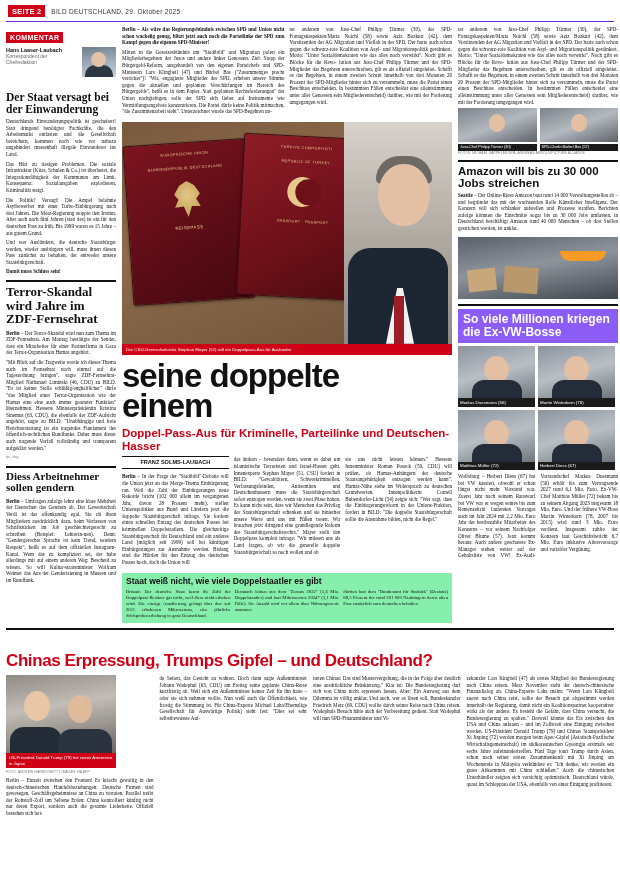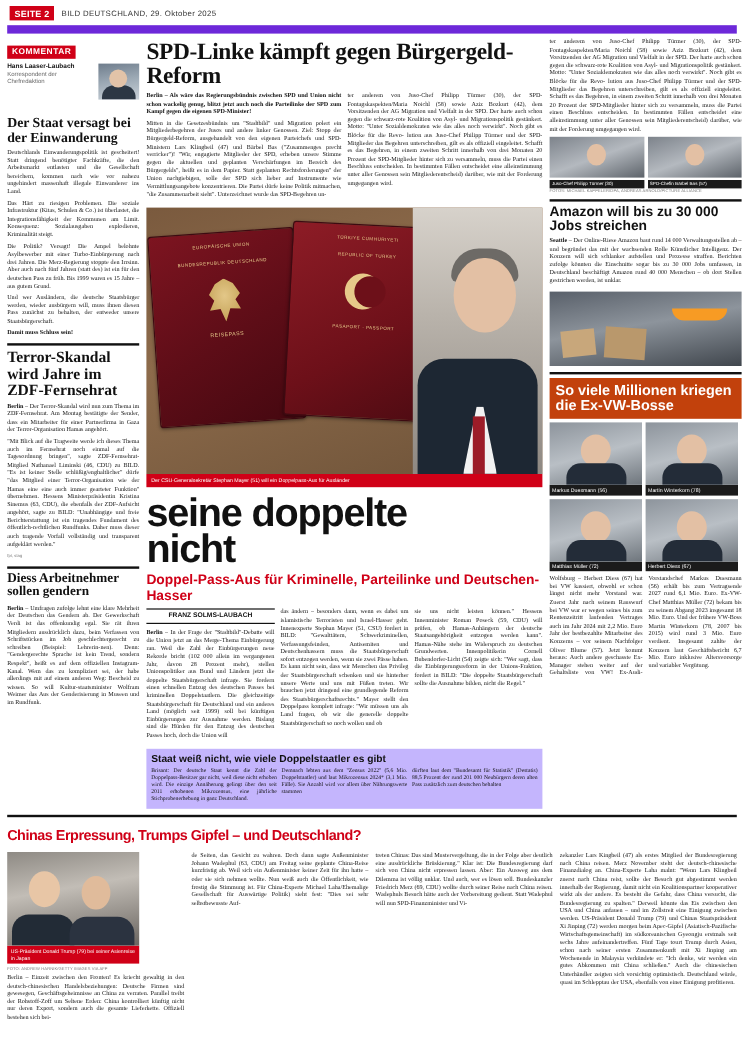--- a/index.html
+++ b/index.html
@@ -9,21 +9,21 @@
     font-family:"Liberation Serif", serif;
     color:#111;
     overflow:hidden;
     position:relative;
   }
   .page{position:relative;width:620px;height:872px;box-sizing:border-box;padding:0 6px;}
 
   
   .masthead{
     display:flex;align-items:center;gap:6px;
-    border-bottom:7px solid #6d28d9;
+    border-bottom:1px solid #6d28d9;
     padding:4px 2px 3px 2px;
     height:14px;
   }
   .mast-seite{
     background:#d00017;color:#fff;font-family:"Liberation Sans",sans-serif;
     font-weight:bold;font-size:7.5px;padding:1.5px 4px;letter-spacing:.2px;
   }
   .mast-title{font-family:"Liberation Sans",sans-serif;font-size:6.5px;color:#333;letter-spacing:.3px;}
 
   
@@ -159,35 +159,35 @@
     color:#d00017;font-family:"Liberation Sans",sans-serif;font-weight:bold;
     font-size:11.5px;line-height:12.5px;margin:6px 0 4px 0;
   }
   .byline{
     font-family:"Liberation Sans",sans-serif;font-weight:bold;font-size:5.6px;line-height:7px;
     text-align:center;border-top:1px solid #111;border-bottom:1px solid #111;padding:2px 0;margin:0 0 4px 0;
   }
 
   
   .greybox{
-    background:#c4b5fd;padding:4px;margin-top:4px;
+    background:#86efac;padding:4px;margin-top:4px;
   }
   .greybox h4{
     font-family:"Liberation Sans",sans-serif;font-weight:bold;font-size:8.5px;line-height:9.5px;margin:0 0 3px 0;
   }
   .greybox .body-txt{font-size:4.7px;line-height:6px;}
   .greybox-cols{display:flex;gap:4px;}
   .greybox-cols > div{flex:1;}
 
   
   .rbox-title{
     font-family:"Liberation Sans",sans-serif;font-weight:bold;font-size:11.5px;line-height:12px;margin:3px 0 3px 0;
   }
   .red-band{
-    background:#c2410c;color:#fff;font-family:"Liberation Sans",sans-serif;font-weight:bold;
+    background:#8b5cf6;color:#fff;font-family:"Liberation Sans",sans-serif;font-weight:bold;
     font-size:12px;line-height:13px;padding:4px 5px;
   }
   .vw-grid{display:flex;flex-wrap:wrap;gap:3px;margin-top:3px;}
   .vw-cell{width:77px;}
   .vw-photo{
     width:77px;height:52px;background:linear-gradient(165deg,#8d949c 0%,#b9bfc5 50%,#6f767d 100%);
     position:relative;overflow:hidden;
   }
   .vw-photo i{
     position:absolute;left:26px;top:10px;width:25px;height:27px;border-radius:50%;background:#e3c0a4;
@@ -213,21 +213,21 @@
   .amazon-img .arrow{
     position:absolute;right:12px;top:14px;width:46px;height:10px;background:#f79b24;border-radius:0 0 24px 24px;
   }
 
   
   .bottom{
     margin-top:5px;border-top:2px solid #111;padding-top:3px;
   }
   .bottom-head{
     color:#d00017;font-family:"Liberation Sans",sans-serif;font-weight:bold;
-    font-size:12px;line-height:20px;letter-spacing:-.4px;margin:2px 0 4px 0;
+    font-size:17px;line-height:20px;letter-spacing:-.4px;margin:18px 0 4px 0;
   }
   .bottom-cols{display:flex;gap:6px;}
   .b-col{flex:1;}
   .b-photo{
     width:110px;height:78px;background:linear-gradient(170deg,#8e8a84 0%,#c2bdb6 40%,#6a6560 100%);
     position:relative;overflow:hidden;
   }
   .b-photo .h1{position:absolute;left:18px;top:16px;width:26px;height:30px;border-radius:50%;background:#e8c6a6;}
   .b-photo .h2{position:absolute;left:62px;top:20px;width:24px;height:28px;border-radius:50%;background:#e0bb9b;}
   .b-photo .s1{position:absolute;left:4px;bottom:0;width:52px;height:26px;border-radius:14px 14px 0 0;background:#222b36;}
@@ -302,21 +302,20 @@
         <div class="h-left-sm">Diess Arbeitnehmer sollen gendern</div>
         <div class="body-txt">
           <p><span class="city">Berlin</span> <span>– Umfragen zufolge lehnt eine klare Mehrheit der Deutschen das Gendern ab. Der Gewerkschaft Verdi ist das offenkundig egal. Sie rät ihren Mitgliedern ausdrücklich dazu, beim Verfassen von Schriftstücken im Job geschlechtergerecht zu schreiben (Beispiel: Lehrerin-nen). Denn: "Gendergerechte Sprache ist kein Trend, sondern Respekt", heißt es auf dem offiziellen Instagram-Kanal. Wem das zu kompliziert sei, der habe allerdings mit auf einem anderen Weg: Bescheid zu wissen. So will Kultur-staatsminister Wolfram Weimer das Aus der Genderisierung in Museen und im Rundfunk.</span></p>
         </div>
       </div>
 
     </div>
 
     <div class="col-mid">
 
-      <div class="main-head">SPD-Linke kämpft gegen Bürgergeld-Reform</div>
 
       <div class="main-cols">
         <div class="body-txt">
           <p><span class="city">Berlin</span> <b>– Als wäre das Regierungsbündnis zwischen SPD und Union nicht schon wackelig genug, blitzt jetzt auch noch die Parteilinke der SPD zum Kampf gegen die eigenen SPD-Minister!</b></p>
           <p>Mitten in die Gesetzesbündnis um "Stadtbild" und Migration polert ein Mitgliederbegehren der Jusos und andere linker Genossen. Ziel: Stopp der Bürgergeld-Reform, ausgehandelt von den eigenen Parteichefs und SPD-Ministern Lars Klingbeil (47) und Bärbel Bas ("Zusammenges precht verricker")!
 
 "Wir, engagierte Mitglieder der SPD, erheben unsere Stimme gegen die aktuellen und geplanten Verschärfungen im Bereich des Bürgergelds", heißt es in dem Papier.
 
 Statt geplanten Rechtsforderungen" der Union nachgiebigen, solle der SPD sich lieber auf Instrumente wie Vermittlungsangebote konzentrieren. Die Partei dürfe keine Politik mitmachen, "die Zusammenarbeit sieht".
 
@@ -351,21 +350,21 @@
           <div class="man-head"></div>
           <div class="man-body"></div>
           <div class="man-shirt"></div>
           <div class="man-tie"></div>
         </div>
       </div>
       <div class="photo-caption">Der CSU-Generalsekretär Stephan Mayer (51) will ein Doppelpass-Aus für Ausländer</div>
 
       <div class="union-head">
         <div>seine doppelte</div>
-        <div>nicht</div>
+        <div>einem</div>
       </div>
       <div class="union-sub">Doppel-Pass-Aus für Kriminelle, Parteilinke und Deutschen-Hasser</div>
 
       <div class="main-cols">
         <div>
           <div class="byline">FRANZ SOLMS-LAUBACH</div>
           <div class="body-txt">
             <p><span class="city">Berlin</span> <span>– In der Frage der "Stadtbild"-Debatte will die Union jetzt an das Merge-Thema Einbürgerung ran.
 
 Weil die Zahl der Einbürgerungen neue Rekorde bricht (102 000 allein im vergangenen Jahr, davon 28 Prozent mehr), stellen Unionspolitiker aus Bund und Ländern jetzt die doppelte Staatsbürgerschaft infrage. Sie fordern einen schnellen Entzug des deutschen Passes bei kriminellen Doppelstaatlern. Die gleichzeitige Staatsbürgerschaft für Deutschland und ein anderes Land (möglich seit 1999) soll bei künftigen Einbürgerungen zur Ausnahme werden.

